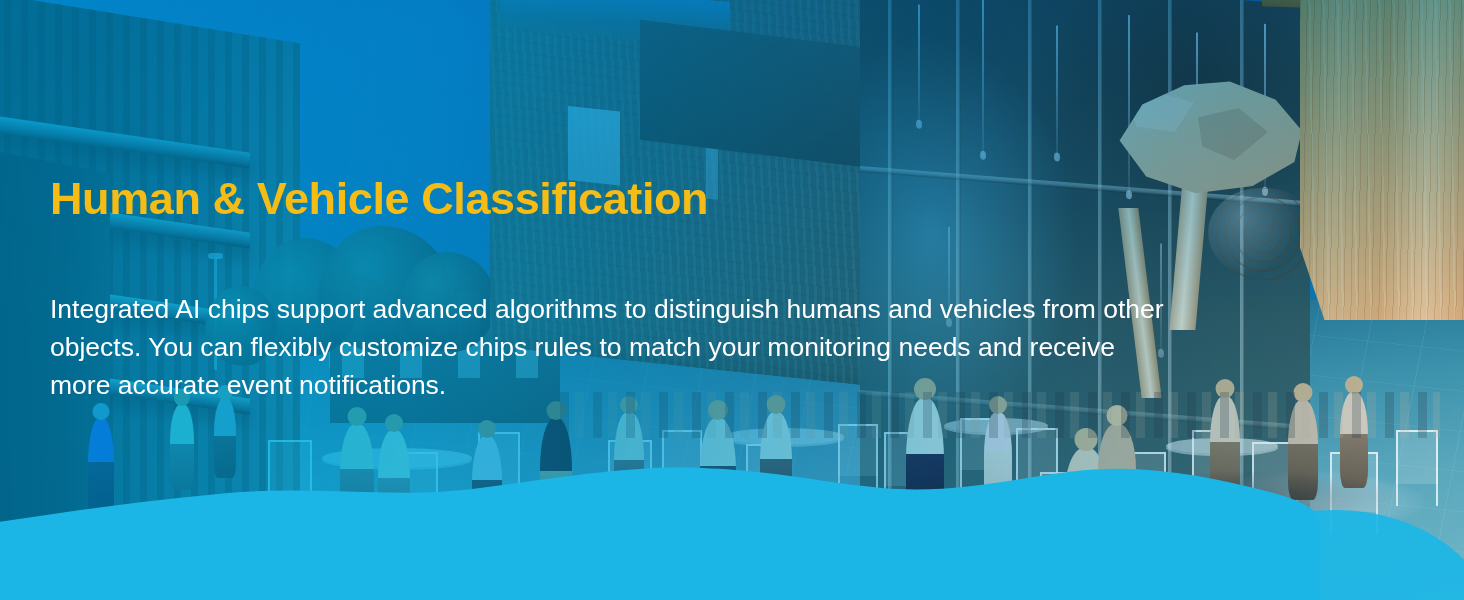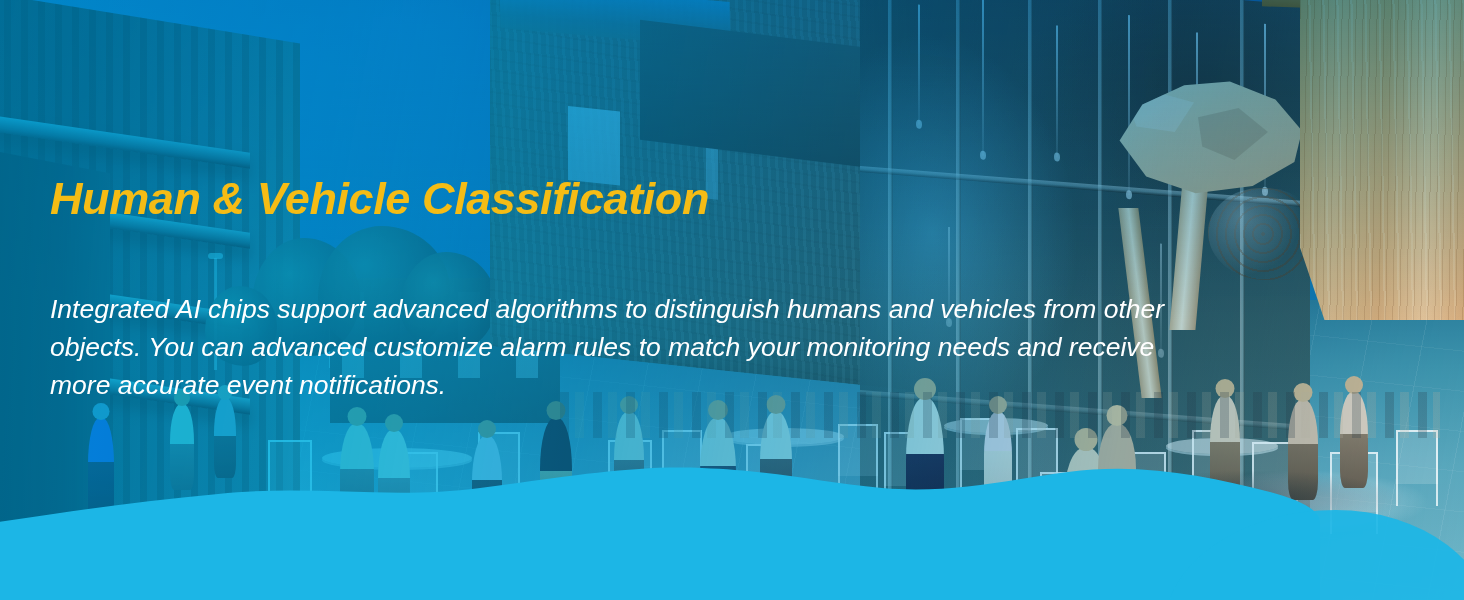--- a/index.html
+++ b/index.html
@@ -373,21 +373,20 @@
     background: radial-gradient(ellipse at center, rgba(10,40,58,.45), rgba(10,40,58,0) 70%);
   }
 
   
   .content {
     position: absolute;
     left: 50px;
     top: 175px;
     width: 1180px;
     z-index: 40;
-    font-style: italic;
   }
   .headline {
     margin: 0;
     font-size: 45px;
     font-weight: bold;
     line-height: 1.08;
     letter-spacing: -0.4px;
     color: #f5bc15;
     white-space: nowrap;
   }
@@ -564,16 +563,16 @@
     <div class="tint"></div>
     <div class="tint-2"></div>
 
     <div class="blob-shadow"></div>
     <div class="blob"></div>
     <div class="blob-2"></div>
   </div>
 
   <div class="content">
     <h1 class="headline">Human &amp; Vehicle Classification</h1>
-    <p class="body-copy">Integrated AI chips support advanced algorithms to distinguish humans and vehicles from other objects. You can advanced customize alarm rules to match your monitoring needs and receive more accurate event notifications.</p>
+    <p class="body-copy">Integrated AI chips support advanced algorithms to distinguish humans and vehicles from other objects. You can flexibly customize chips rules to match your monitoring needs and receive more accurate event notifications.</p>
   </div>
 
 </div>
 
 </body></html>

